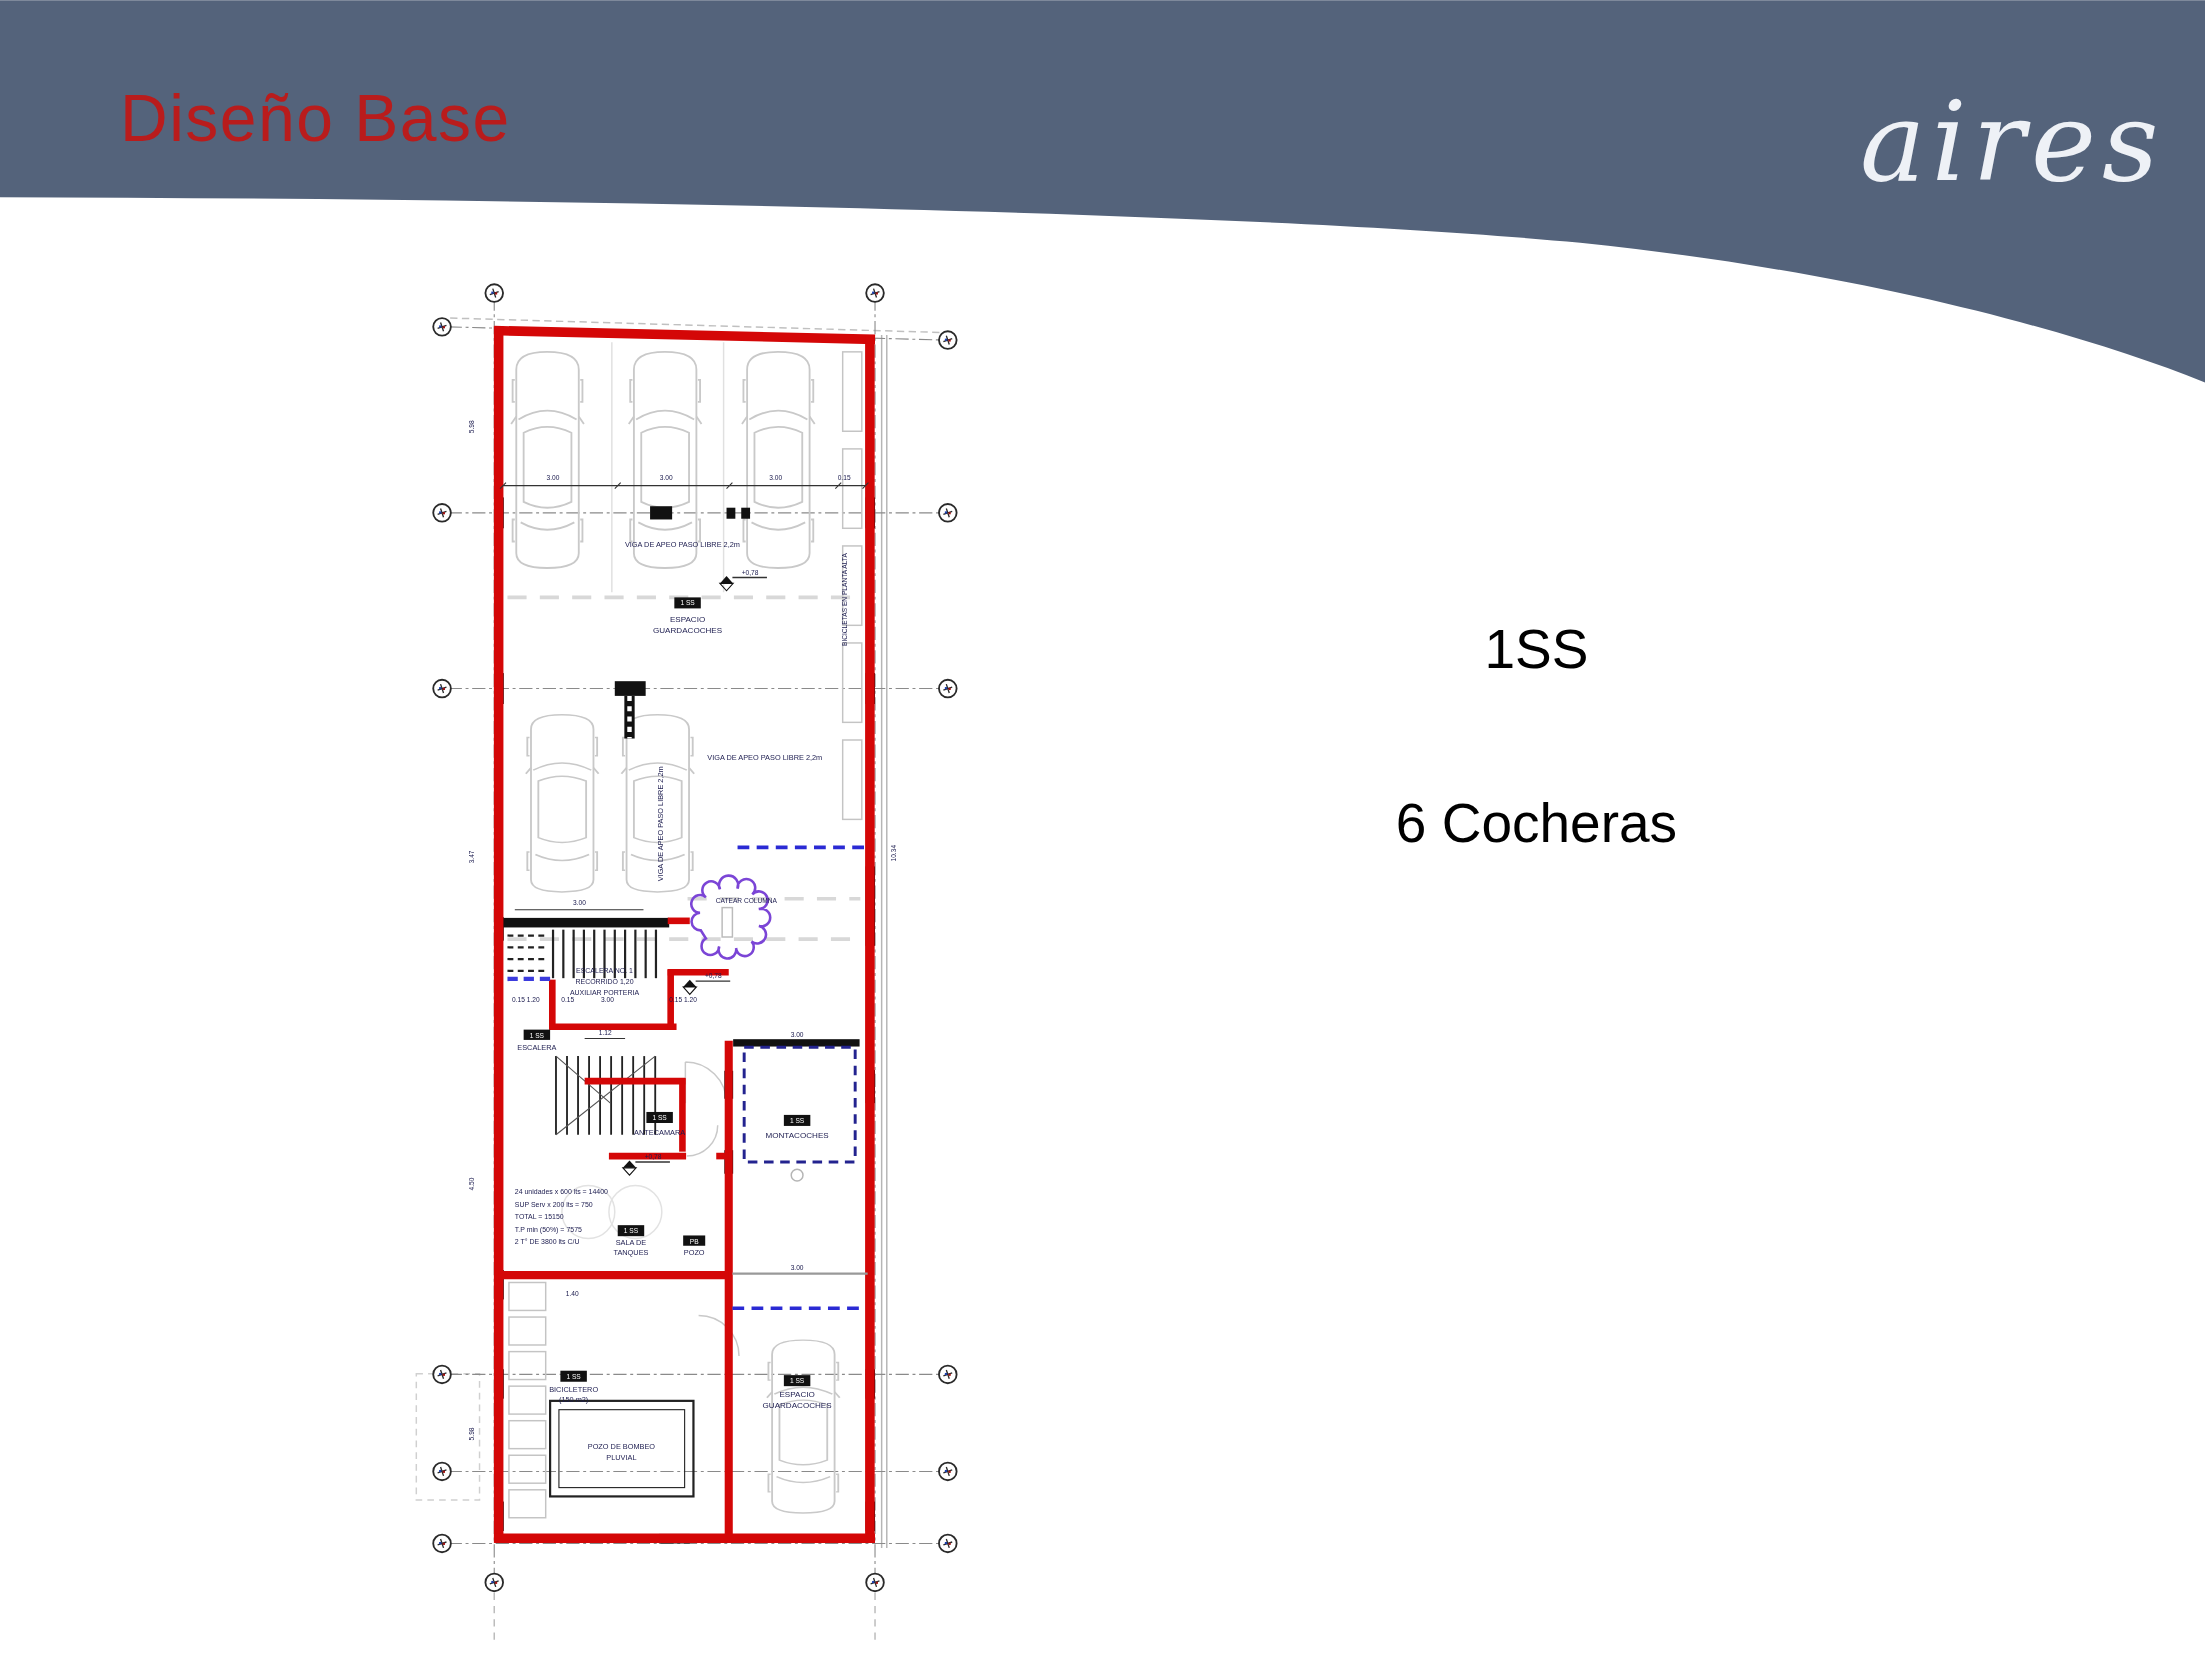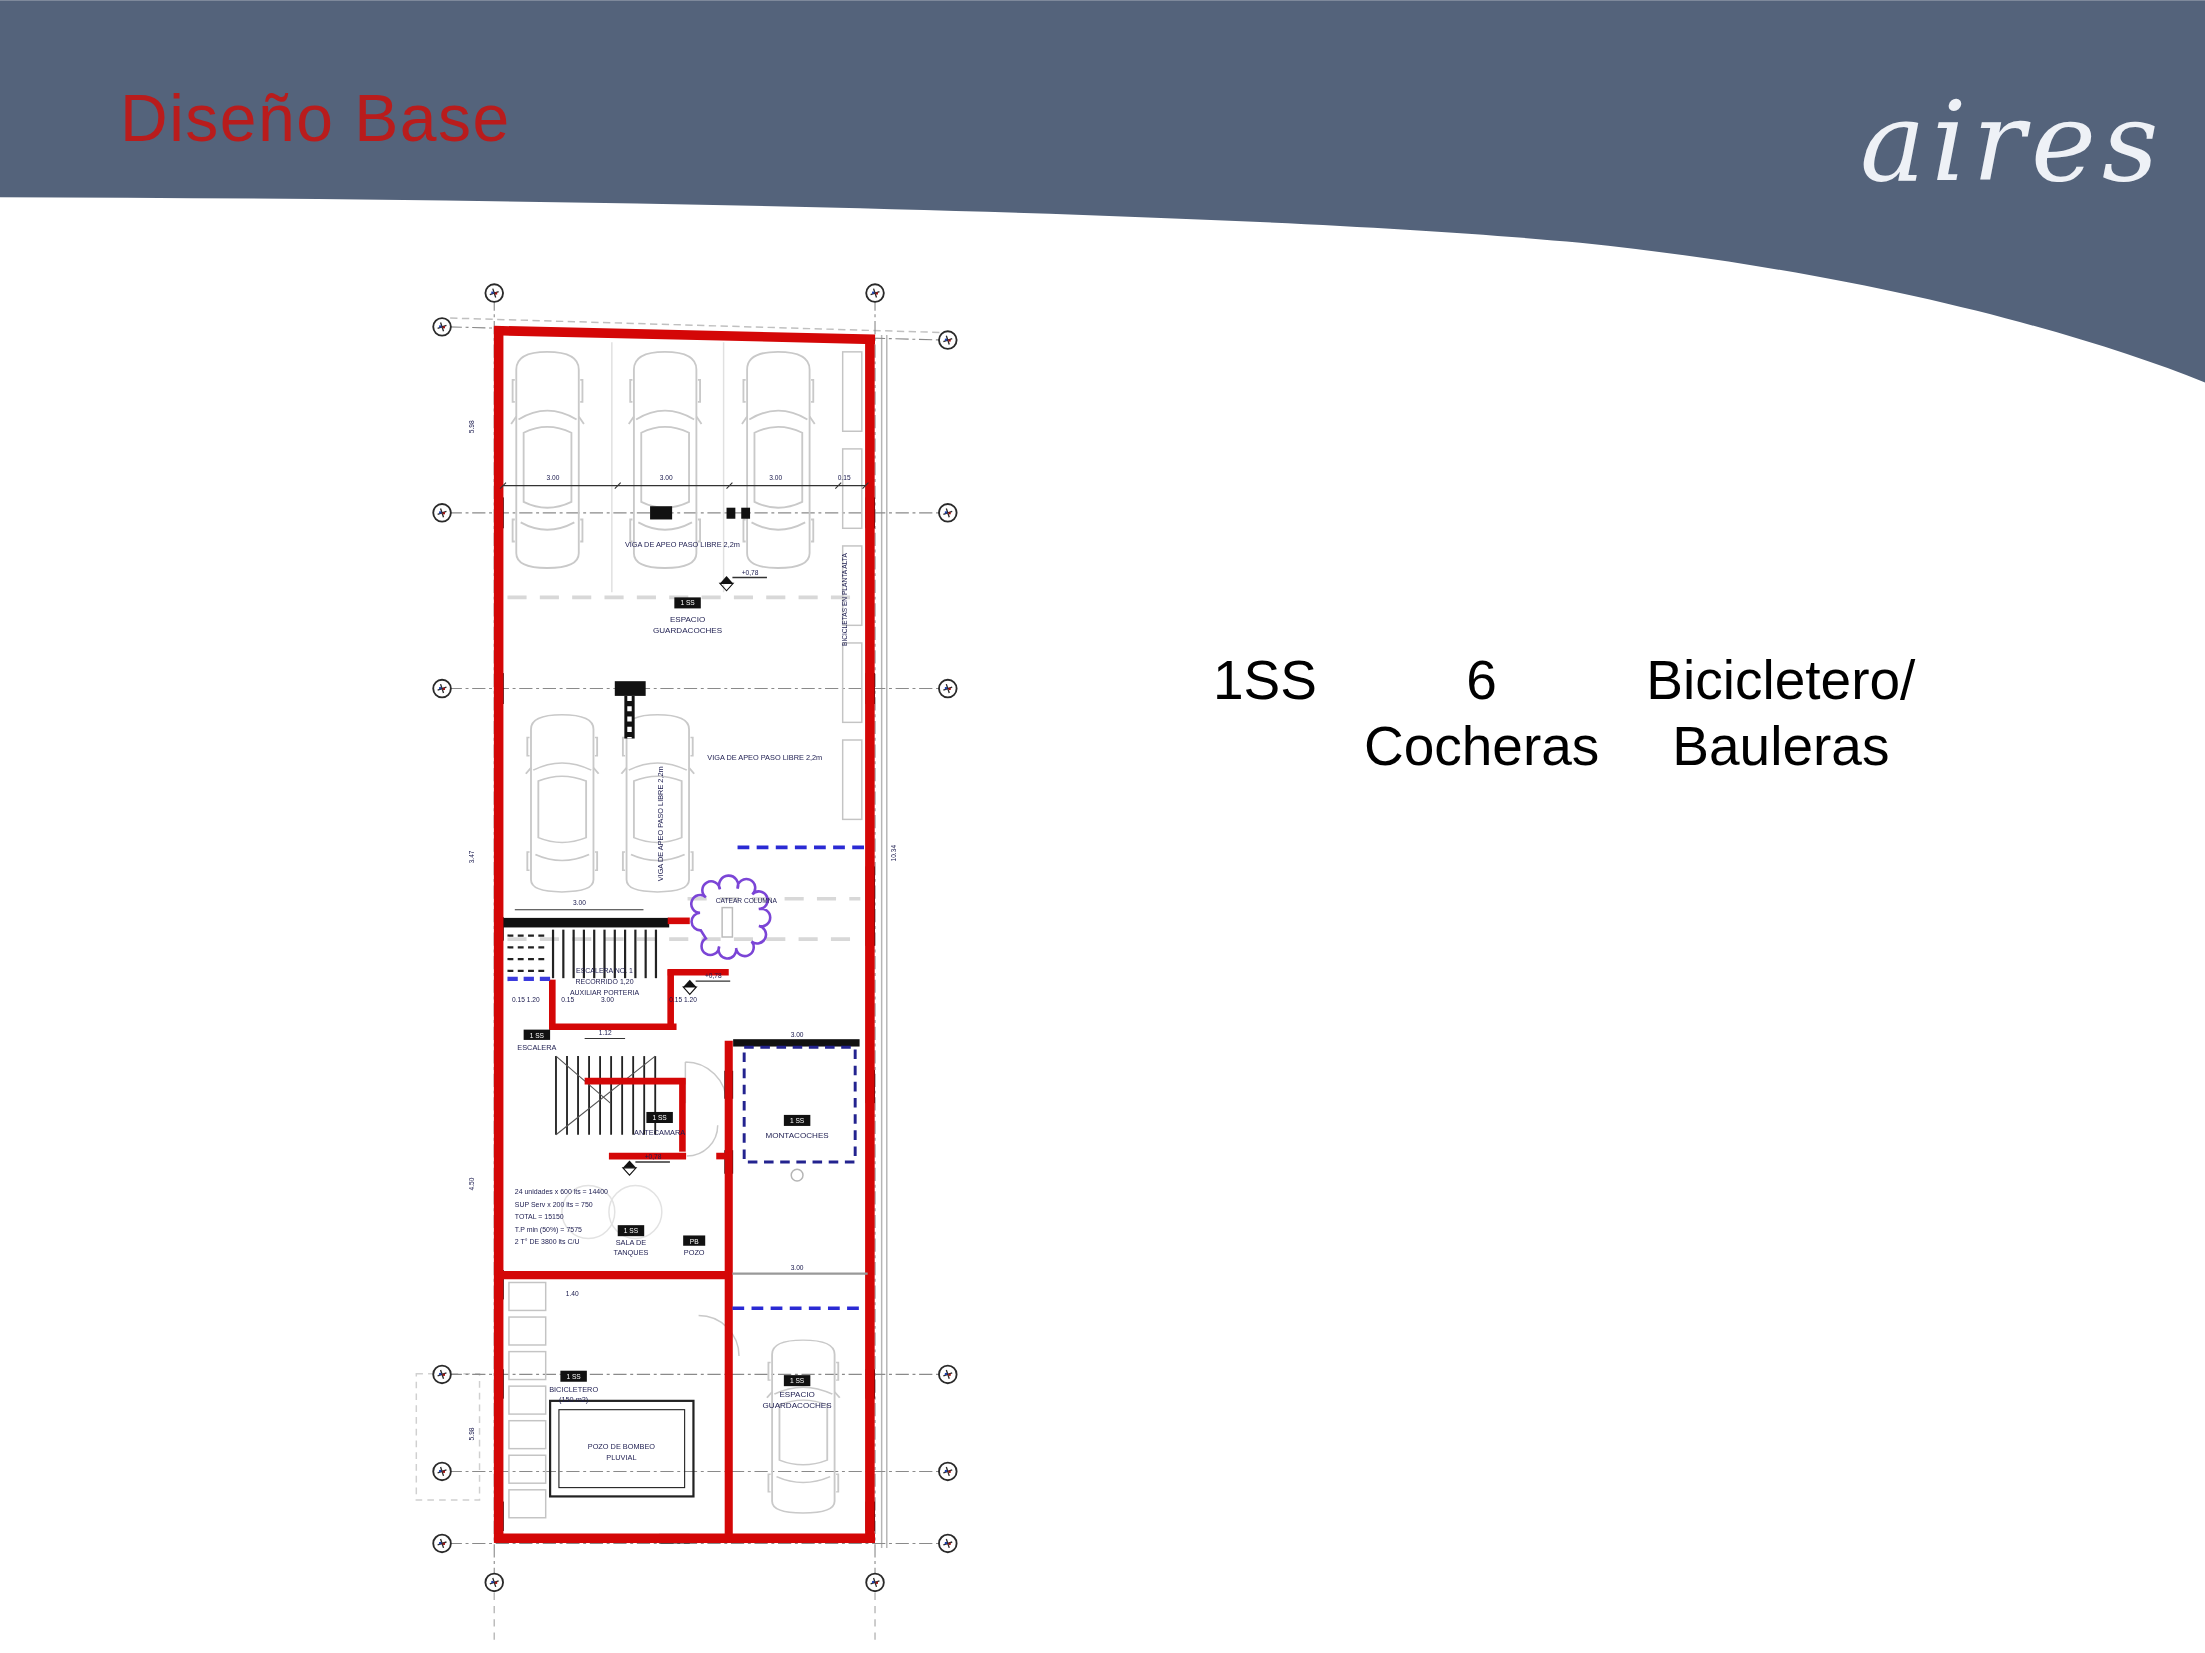--- a/index.html
+++ b/index.html
@@ -4,22 +4,22 @@
 <style>
   html,body{margin:0;padding:0;}
   body{width:2205px;height:1654px;background:#ffffff;position:relative;overflow:hidden;
        font-family:"Liberation Sans",sans-serif;}
   #header-svg{position:absolute;left:0;top:0;}
   .page-title{position:absolute;left:120px;top:87px;font-size:66px;line-height:62px;
       color:#b91c1c;letter-spacing:1.5px;font-weight:400;}
   .brand{position:absolute;left:1860px;top:87px;width:279px;text-align:left;
       font-family:"DejaVu Serif",serif;font-style:italic;font-size:110px;line-height:110px;
       color:#eef1f6;letter-spacing:5.9px;}
-  .panel{position:absolute;left:1213px;top:647px;width:647px;display:flex;flex-direction:row;
-      gap:47px;text-align:center;color:#000;}
+  .panel{position:absolute;left:1213px;top:616px;width:647px;display:flex;flex-direction:column;
+      gap:108px;text-align:center;color:#000;}
   .panel .line{font-size:55px;line-height:66px;font-weight:400;}
   #plan-svg{position:absolute;left:408px;top:271px;}
   
   text{font-family:"Liberation Sans",sans-serif;fill:#1b1b4e;}
   .lbl{text-anchor:middle;}
   .boxtxt{fill:#ffffff;text-anchor:middle;font-size:9px;}
   .dim{font-size:9px;text-anchor:middle;fill:#16164a;}
   .tiny{font-size:9px;}
 </style>
 </head>
@@ -332,15 +332,14 @@
     <text x="700" y="1641">SUP Serv x 200 lts = 750</text>
     <text x="700" y="1658">TOTAL = 15150</text>
     <text x="700" y="1675">T.P min (50%) = 7575</text>
     <text x="700" y="1692">2 T° DE 3800 lts C/U</text>
   </g>
 </svg>
 
 <div class="panel">
   <div class="line">1SS</div>
   <div class="line">6 Cocheras</div>
-  <div class="line">Bicicletero/ Bauleras</div>
 </div>
 
 
 </body></html>

